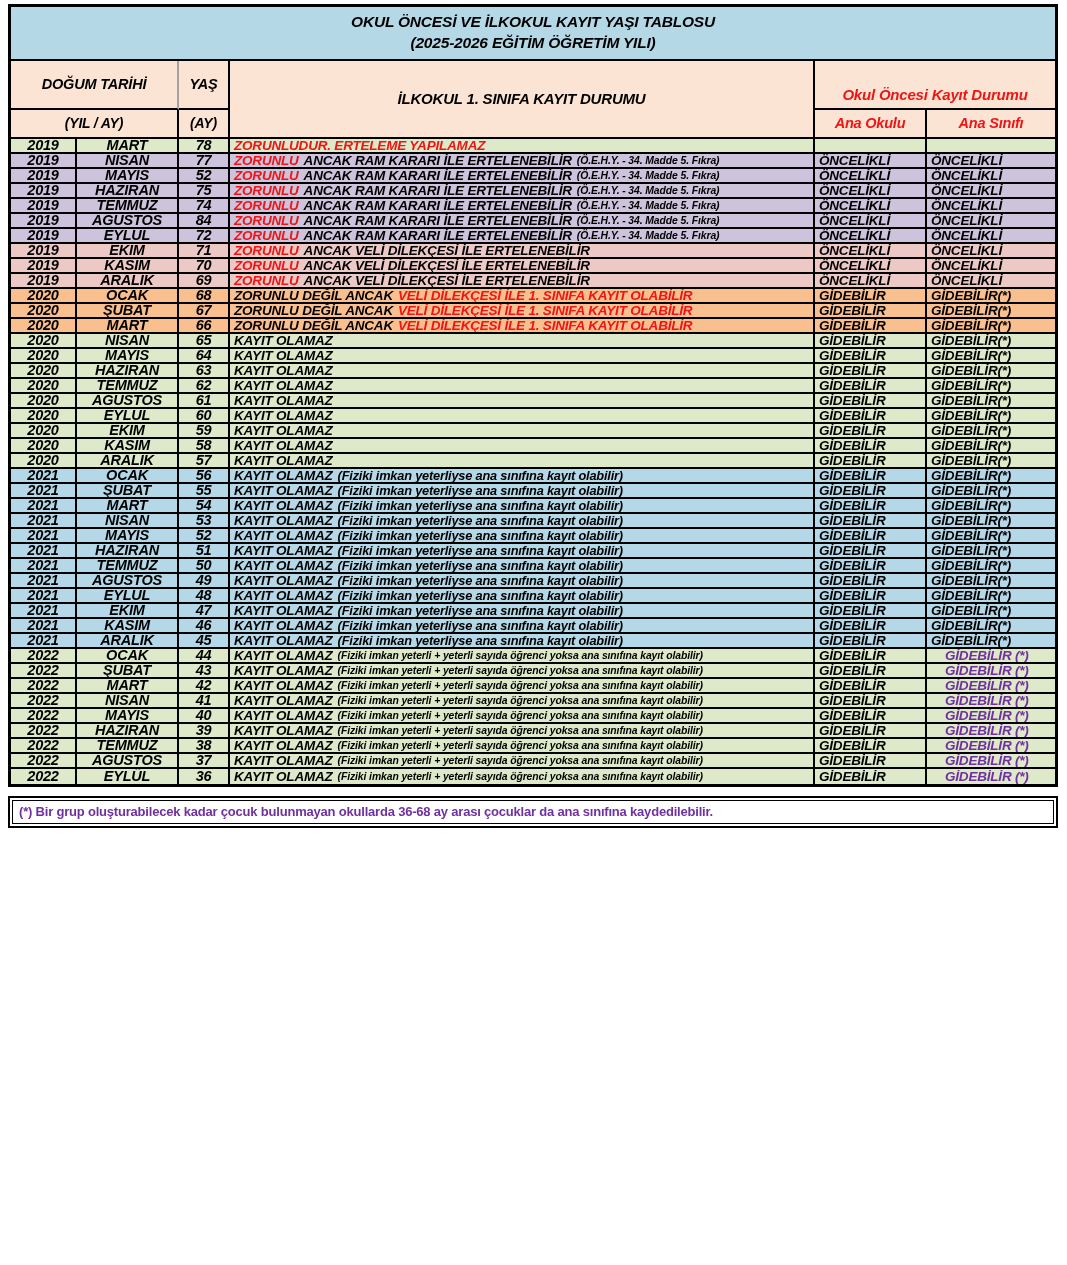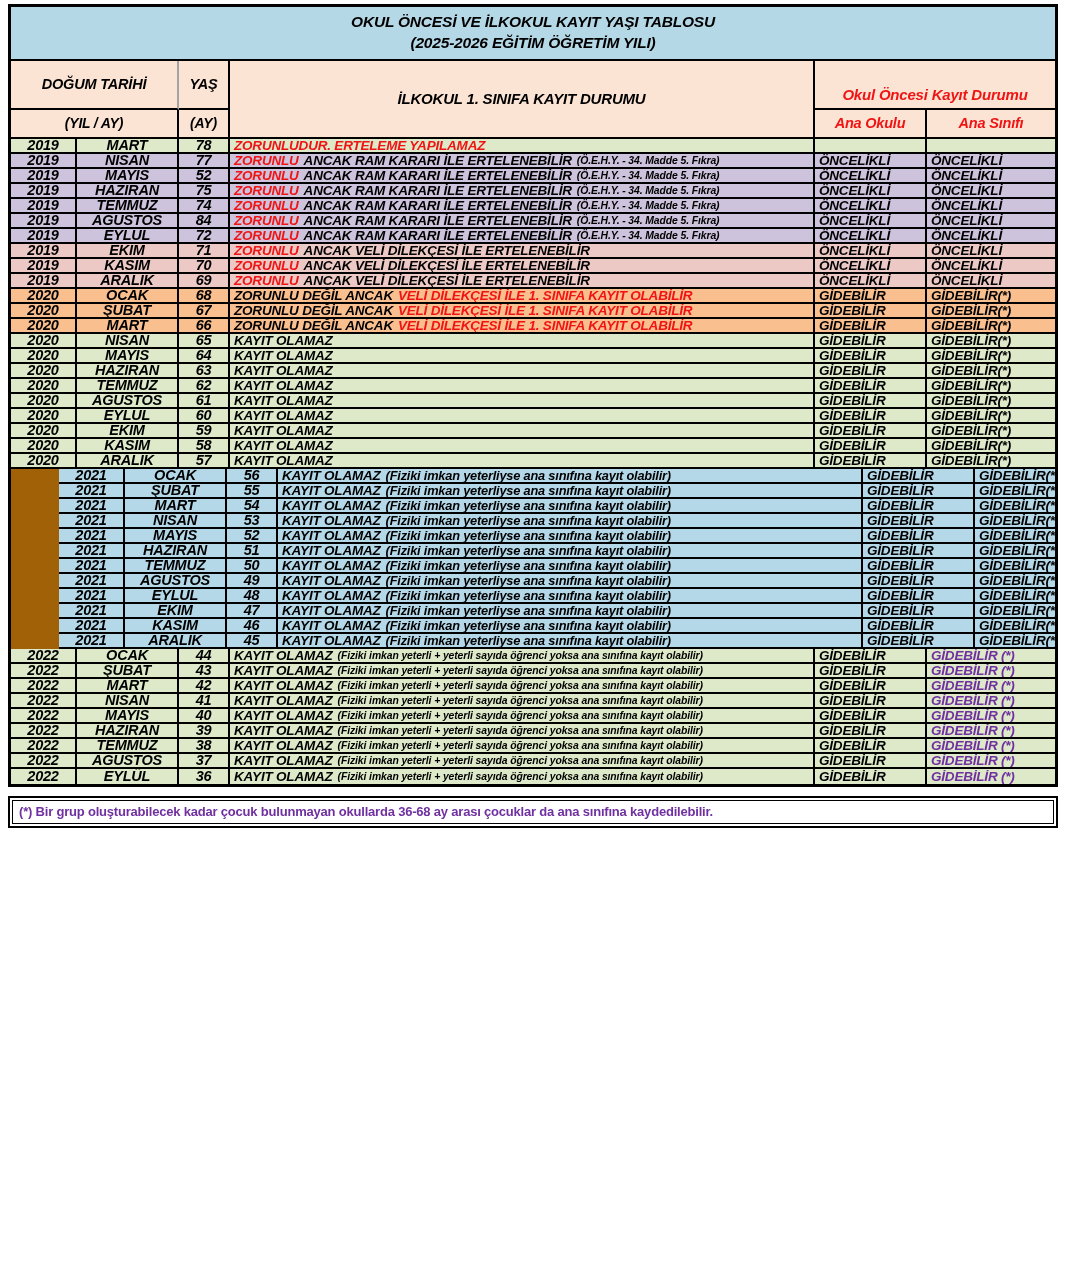--- a/index.html
+++ b/index.html
@@ -33,25 +33,25 @@
   .cell { display:flex; align-items:center; border-right:2px solid #000; padding:0 4px; white-space:nowrap; overflow:hidden; box-sizing:border-box; }
   .c-year, .c-month, .c-age { justify-content:center; font-size:14.5px; padding:0 2px; }
   .c-status { font-size:13.5px; }
   .c-ana1, .c-ana2 { font-size:13.5px; }
   .c-ana2 { border-right:none; }
 
   .theme-green  { background:var(--row_green); }
   .theme-purple { background:var(--row_purple); }
   .theme-pink   { background:var(--row_pink); }
   .theme-orange { background:var(--row_orange); }
-  .theme-blue   { background:var(--row_blue);margin-left:48px; }
+  .theme-blue   { background:var(--row_blue); }
 
   .seg + .seg { margin-left:5px; }
   .red { color:var(--red_text); }
-  .purple-text { color:var(--purple_text); }
+  .purple-text { color:var(--purple_text);margin-left:14px; }
   .sz-small { font-size:10.4px; letter-spacing:-0.1px; }
   .sz-mid { font-size:12.8px; }
   .gap-md { margin-left:11px; }
   .gap-lg { margin-left:30px; }
 
   
   .footnote { margin-top:9px; border:2px solid #000; padding:2px; background:#fff; }
   .footnote-inner { border:1px solid #000; padding:3px 6px 4px; color:var(--purple_text); font-size:13px; }
 </style>
 </head>

